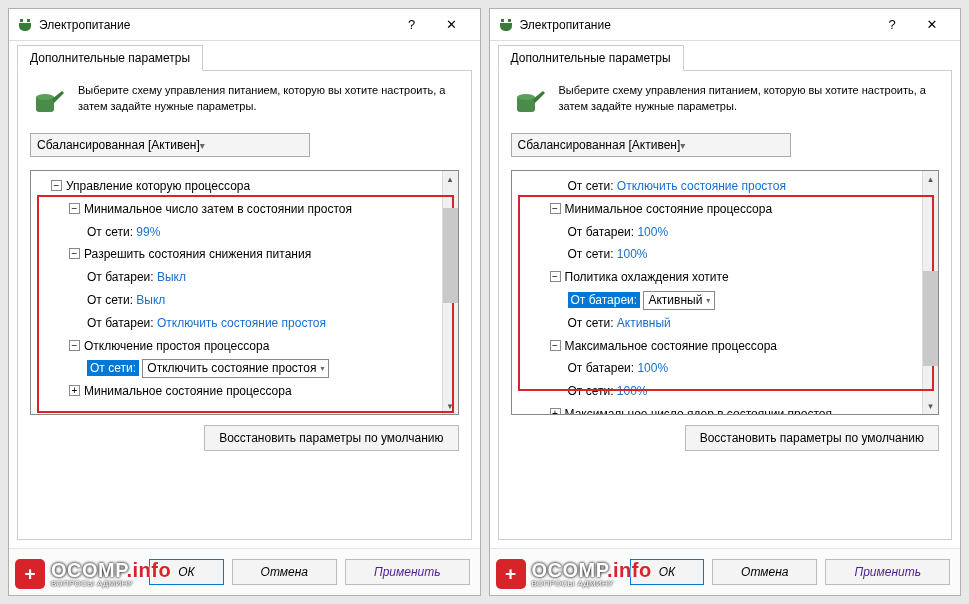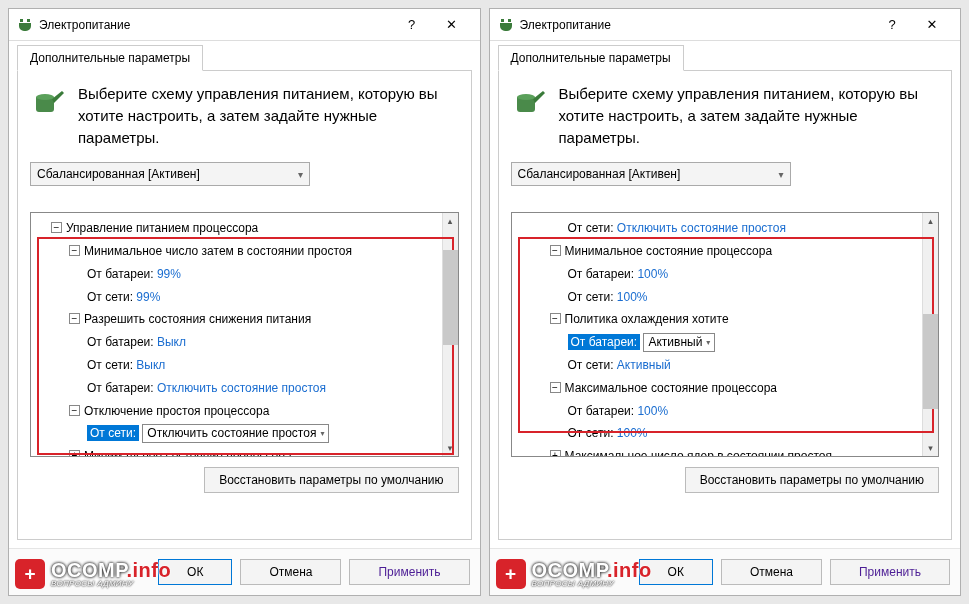--- a/index.html
+++ b/index.html
@@ -61,31 +61,30 @@
   display: flex;
   flex-direction: column;
   position: relative;
 }
 .intro {
   display: flex;
   gap: 12px;
   margin-bottom: 14px;
 }
 .intro-icon { width: 36px; height: 36px; flex-shrink: 0; }
-.intro-text { font-size: 15px; line-height: 1.45; }
+.intro-text { font-size: 11px; line-height: 1.45; }
 .dropdown {
   width: 280px;
   height: 24px;
   border: 1px solid #aaa;
   background: #f4f4f4;
   display: flex;
   align-items: center;
   padding: 0 6px;
-  margin-bottom: 26px;
-  justify-content: space-between;
+  margin-bottom: 13px;
   font-size: 12px;
 }
 .chev { font-size: 10px; color: #666; }
 .tree-wrap {
   border: 1px solid #888;
   height: 245px;
   display: flex;
   position: relative;
 }
 .tree {
@@ -167,20 +166,21 @@
   border-top: 1px solid #e5e5e5;
   background: #fbfbfb;
   position: relative;
 }
 .btn {
   border: 1px solid #bbb;
   background: #f4f4f4;
   padding: 5px 28px;
   font-size: 12px;
   min-width: 74px;
+  font-style: italic;
 }
 .btn.default { border: 1px solid #0078d7; }
 .btn.disabled { color: #4c1d95; }
 .watermark {
   position: absolute;
   left: 6px;
   bottom: 6px;
   display: flex;
   align-items: center;
   gap: 6px;
@@ -190,21 +190,21 @@
   background: #d8232a;
   border-radius: 5px;
   display: flex; align-items: center; justify-content: center;
   color: #fff;
   font-size: 19px;
   font-weight: bold;
 }
 .wm-text { line-height: 1; }
 .wm-top { font-weight: 800; font-size: 20px; color: #fff; text-shadow: 0 0 3px #333, 0 0 3px #333; letter-spacing: 0.5px; }
 .wm-top .inf { color: #d8232a; text-shadow: 0 0 2px #fff, 0 0 2px #fff; }
-.wm-sub { font-size: 8px; color: #fff; text-shadow: 0 0 2px #333, 0 0 2px #333; letter-spacing: 0.3px; font-style: italic; }
+.wm-sub { font-size: 8px; color: #fff; text-shadow: 0 0 2px #333, 0 0 2px #333; letter-spacing: 0.3px; }
 </style>
 </head>
 <body>
 
 <div class="window">
   <div class="titlebar">
     <svg class="title-icon" viewBox="0 0 16 16">
         <path fill="#3a7b3a" d="M3 2h3v3H3zM10 2h3v3h-3zM2 6h12v3a5 5 0 0 1-5 5H7a5 5 0 0 1-5-5z"></path>
       </svg>
     <span class="title-text">Электропитание</span>
@@ -230,26 +230,25 @@
       <div class="intro-text">Выберите схему управления питанием, которую вы хотите настроить, а затем задайте нужные параметры.</div>
     </div>
 
     <div class="dropdown">
       <span>Сбалансированная [Активен]</span>
       <span class="chev">▾</span>
     </div>
 
     <div class="tree-wrap">
       <div class="tree">
-        <div class="row ind1"><span class="tgl">−</span><span>Управление питанием процессора</span></div>
+        <div class="row ind1"><span class="tgl">−</span><span>Управление которую процессора</span></div>
 
         <div class="hbox" style="top:24px;left:6px;right:4px;height:218px"></div>
 
         <div class="row ind2"><span class="tgl">−</span><span>Минимальное число затем в состоянии простоя</span></div>
-        <div class="row ind3"><span>От батареи:</span> <span class="link">99%</span></div>
         <div class="row ind3"><span>От сети:</span> <span class="link">99%</span></div>
 
         <div class="row ind2"><span class="tgl">−</span><span>Разрешить состояния снижения питания</span></div>
         <div class="row ind3"><span>От батареи:</span> <span class="link">Выкл</span></div>
         <div class="row ind3"><span>От сети:</span> <span class="link">Выкл</span></div>
 
         <div class="row ind3"><span>От батареи:</span> <span class="link">Отключить состояние простоя</span></div>
         <div class="row ind2"><span class="tgl">−</span><span>Отключение простоя процессора</span></div>
         <div class="row ind3">
           <span class="sel-label">От сети:</span>

